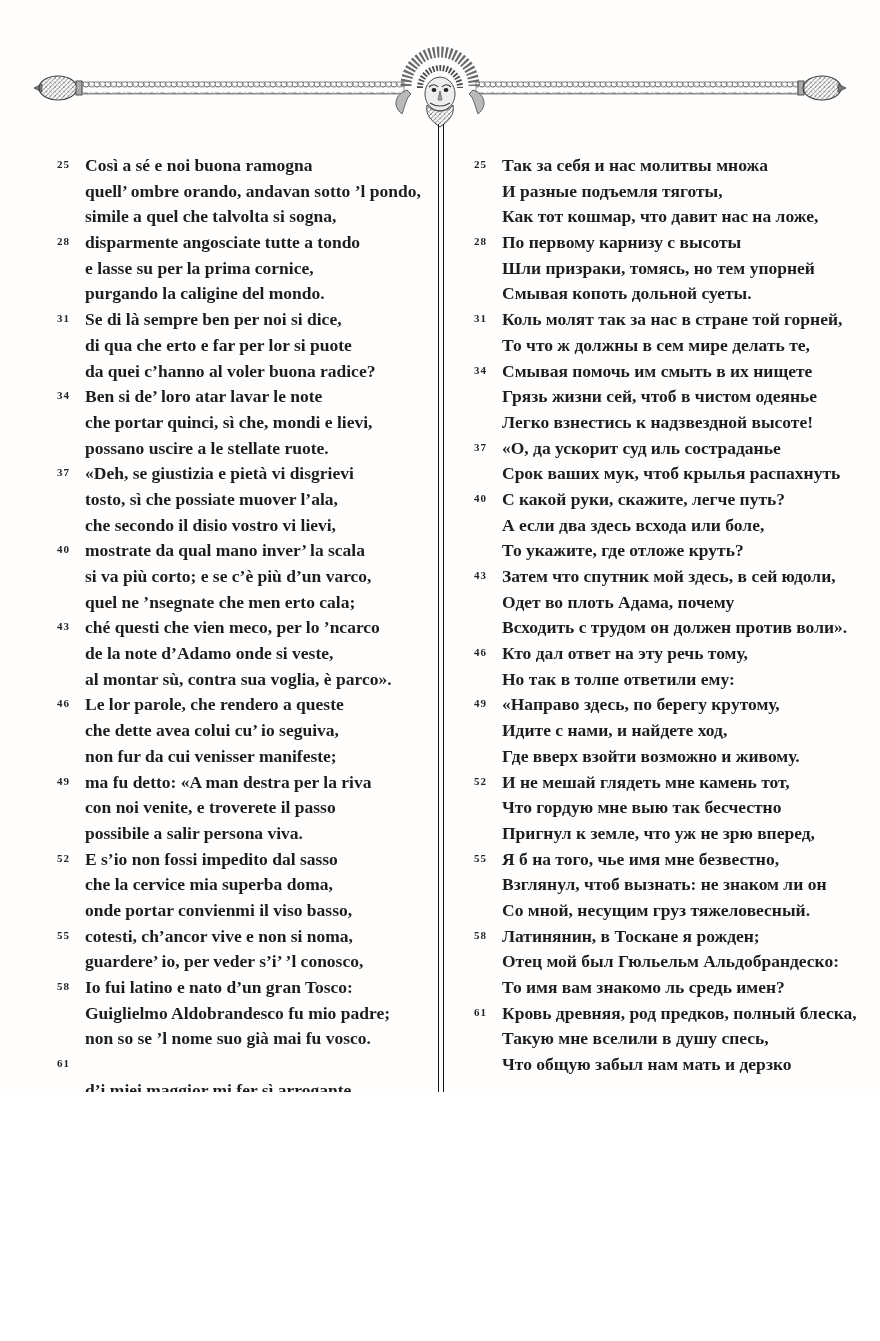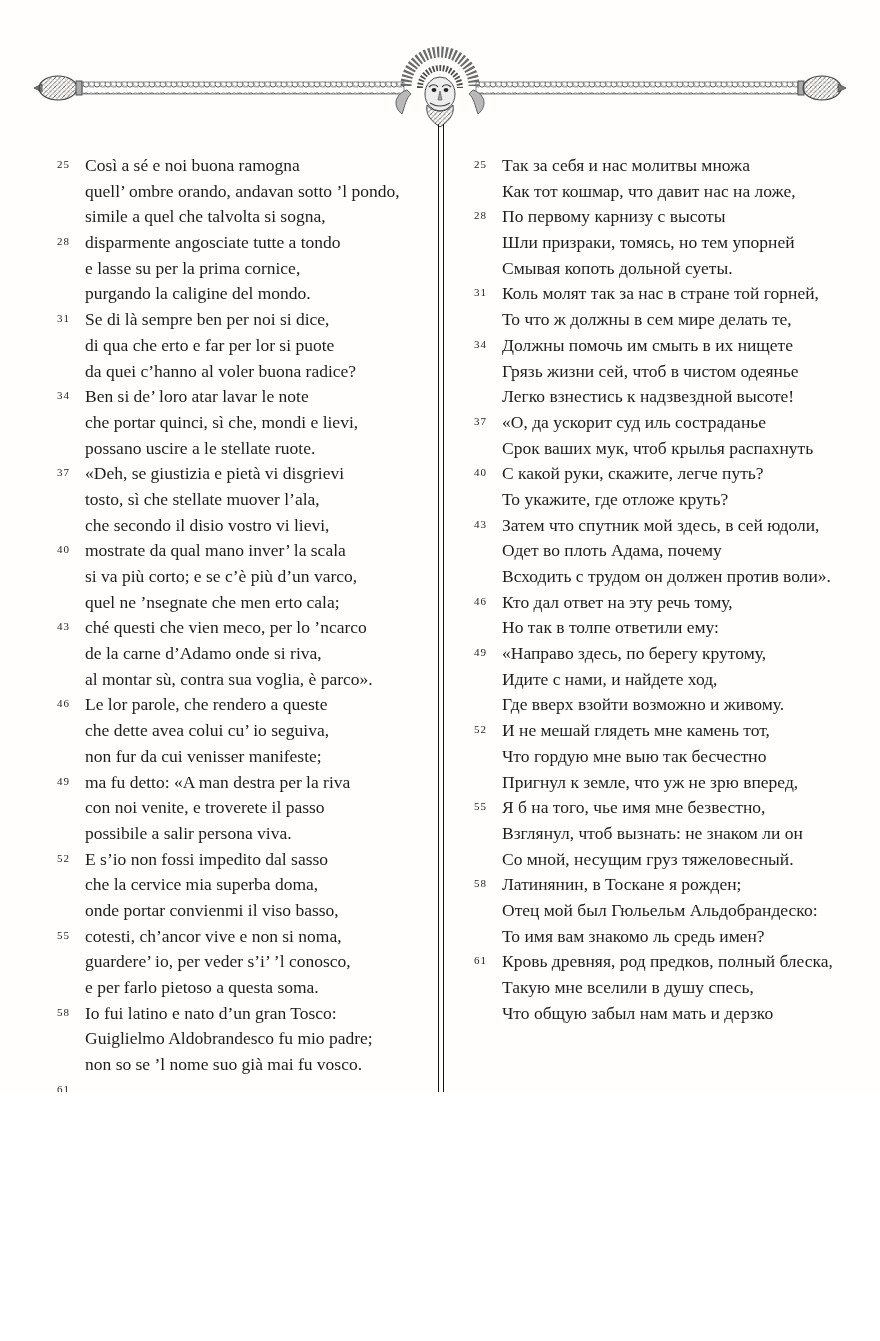--- a/index.html
+++ b/index.html
@@ -4,20 +4,21 @@
 <style>
   * { margin:0; padding:0; box-sizing:border-box; }
   html,body { background:#ffffff; }
   .page {
     position:relative;
     width:880px; height:1092px;
     background:#fffefd;
     font-family:"Liberation Serif","DejaVu Serif",serif;
     color:#1d1d1d;
     overflow:hidden;
+    font-weight:bold;
   }
   .header-ornament { position:absolute; left:28px; top:42px; width:824px; height:96px; }
   .column-divider {
     position:absolute; left:438px; top:124px; width:6px; height:1052px;
     border-left:1.7px solid #121212; border-right:1.7px solid #121212;
   }
   .column { position:absolute; top:153px; }
   .column-left  { left:57px;  width:378px; }
   .column-right { left:474px; width:402px; }
   .verse-line { display:flex; align-items:flex-start; line-height:25.7px; height:25.7px; white-space:nowrap; }
@@ -131,21 +132,21 @@
       <div class="verse-line">
         <span class="line-no"></span>
         <span class="verse-text">possano uscire a le stellate ruote.</span>
       </div>
       <div class="verse-line">
         <span class="line-no">37</span>
         <span class="verse-text">«Deh, se giustizia e pietà vi disgrievi</span>
       </div>
       <div class="verse-line">
         <span class="line-no"></span>
-        <span class="verse-text">tosto, sì che stellate muover l’ala,</span>
+        <span class="verse-text">tosto, sì che possiate muover l’ala,</span>
       </div>
       <div class="verse-line">
         <span class="line-no"></span>
         <span class="verse-text">che secondo il disio vostro vi lievi,</span>
       </div>
       <div class="verse-line">
         <span class="line-no">40</span>
         <span class="verse-text">mostrate da qual mano inver’ la scala</span>
       </div>
       <div class="verse-line">
@@ -155,21 +156,21 @@
       <div class="verse-line">
         <span class="line-no"></span>
         <span class="verse-text">quel ne ’nsegnate che men erto cala;</span>
       </div>
       <div class="verse-line">
         <span class="line-no">43</span>
         <span class="verse-text">ché questi che vien meco, per lo ’ncarco</span>
       </div>
       <div class="verse-line">
         <span class="line-no"></span>
-        <span class="verse-text">de la carne d’Adamo onde si riva,</span>
+        <span class="verse-text">de la note d’Adamo onde si veste,</span>
       </div>
       <div class="verse-line">
         <span class="line-no"></span>
         <span class="verse-text">al montar sù, contra sua voglia, è parco».</span>
       </div>
       <div class="verse-line">
         <span class="line-no">46</span>
         <span class="verse-text">Le lor parole, che rendero a queste</span>
       </div>
       <div class="verse-line">
@@ -206,24 +207,20 @@
       </div>
       <div class="verse-line">
         <span class="line-no">55</span>
         <span class="verse-text">cotesti, ch’ancor vive e non si noma,</span>
       </div>
       <div class="verse-line">
         <span class="line-no"></span>
         <span class="verse-text">guardere’ io, per veder s’i’ ’l conosco,</span>
       </div>
       <div class="verse-line">
-        <span class="line-no"></span>
-        <span class="verse-text">e per farlo pietoso a questa soma.</span>
-      </div>
-      <div class="verse-line">
         <span class="line-no">58</span>
         <span class="verse-text">Io fui latino e nato d’un gran Tosco:</span>
       </div>
       <div class="verse-line">
         <span class="line-no"></span>
         <span class="verse-text">Guiglielmo Aldobrandesco fu mio padre;</span>
       </div>
       <div class="verse-line">
         <span class="line-no"></span>
         <span class="verse-text">non so se ’l nome suo già mai fu vosco.</span>
@@ -241,20 +238,24 @@
       </div>
     </div>
 
   <div id="col-right" class="column column-right">
       <div class="verse-line">
         <span class="line-no">25</span>
         <span class="verse-text">Так за себя и нас молитвы множа</span>
       </div>
       <div class="verse-line">
         <span class="line-no"></span>
+        <span class="verse-text">И разные подъемля тяготы,</span>
+      </div>
+      <div class="verse-line">
+        <span class="line-no"></span>
         <span class="verse-text">Как тот кошмар, что давит нас на ложе,</span>
       </div>
       <div class="verse-line">
         <span class="line-no">28</span>
         <span class="verse-text">По первому карнизу с высоты</span>
       </div>
       <div class="verse-line">
         <span class="line-no"></span>
         <span class="verse-text">Шли призраки, томясь, но тем упорней</span>
       </div>
@@ -265,41 +266,45 @@
       <div class="verse-line">
         <span class="line-no">31</span>
         <span class="verse-text">Коль молят так за нас в стране той горней,</span>
       </div>
       <div class="verse-line">
         <span class="line-no"></span>
         <span class="verse-text">То что ж должны в сем мире делать те,</span>
       </div>
       <div class="verse-line">
         <span class="line-no">34</span>
-        <span class="verse-text">Должны помочь им смыть в их нищете</span>
+        <span class="verse-text">Смывая помочь им смыть в их нищете</span>
       </div>
       <div class="verse-line">
         <span class="line-no"></span>
         <span class="verse-text">Грязь жизни сей, чтоб в чистом одеянье</span>
       </div>
       <div class="verse-line">
         <span class="line-no"></span>
         <span class="verse-text">Легко взнестись к надзвездной высоте!</span>
       </div>
       <div class="verse-line">
         <span class="line-no">37</span>
         <span class="verse-text">«О, да ускорит суд иль состраданье</span>
       </div>
       <div class="verse-line">
         <span class="line-no"></span>
         <span class="verse-text">Срок ваших мук, чтоб крылья распахнуть</span>
       </div>
       <div class="verse-line">
         <span class="line-no">40</span>
         <span class="verse-text">С какой руки, скажите, легче путь?</span>
+      </div>
+      <div class="verse-line">
+        <span class="line-no"></span>
+        <span class="verse-text">А если два здесь всхода или боле,</span>
       </div>
       <div class="verse-line">
         <span class="line-no"></span>
         <span class="verse-text">То укажите, где отложе круть?</span>
       </div>
       <div class="verse-line">
         <span class="line-no">43</span>
         <span class="verse-text">Затем что спутник мой здесь, в сей юдоли,</span>
       </div>
       <div class="verse-line">

